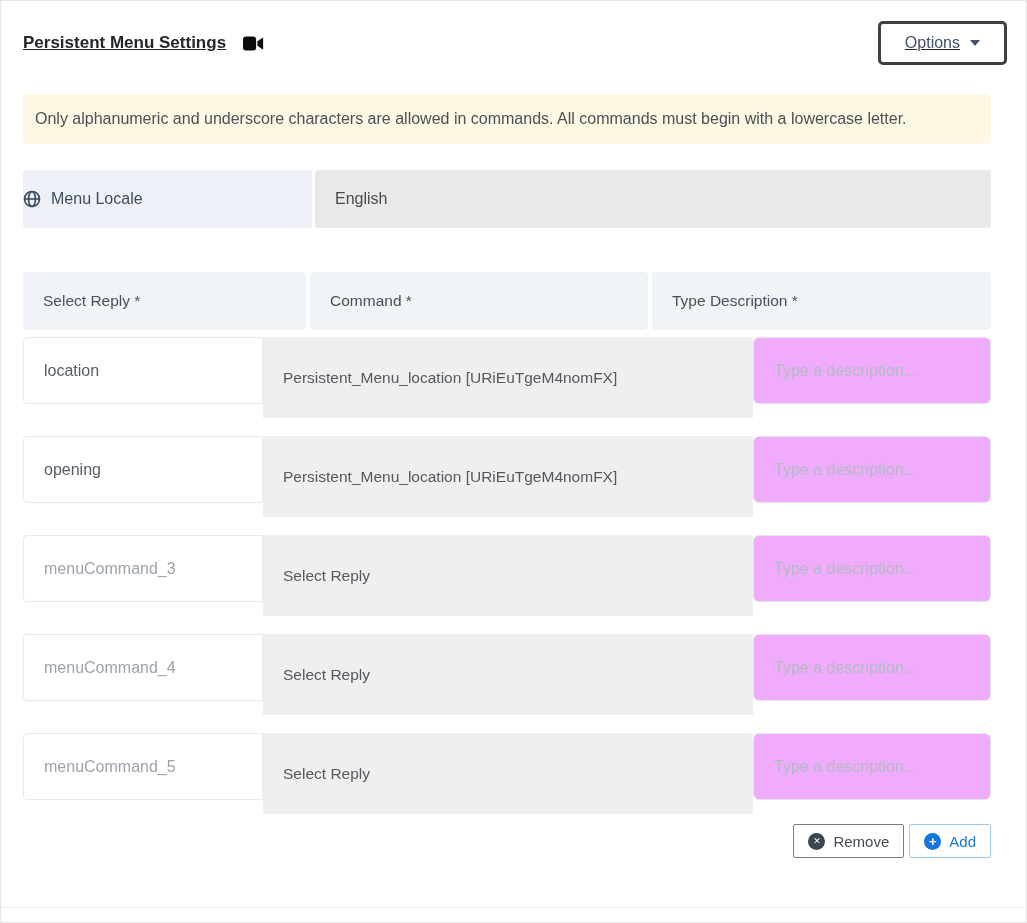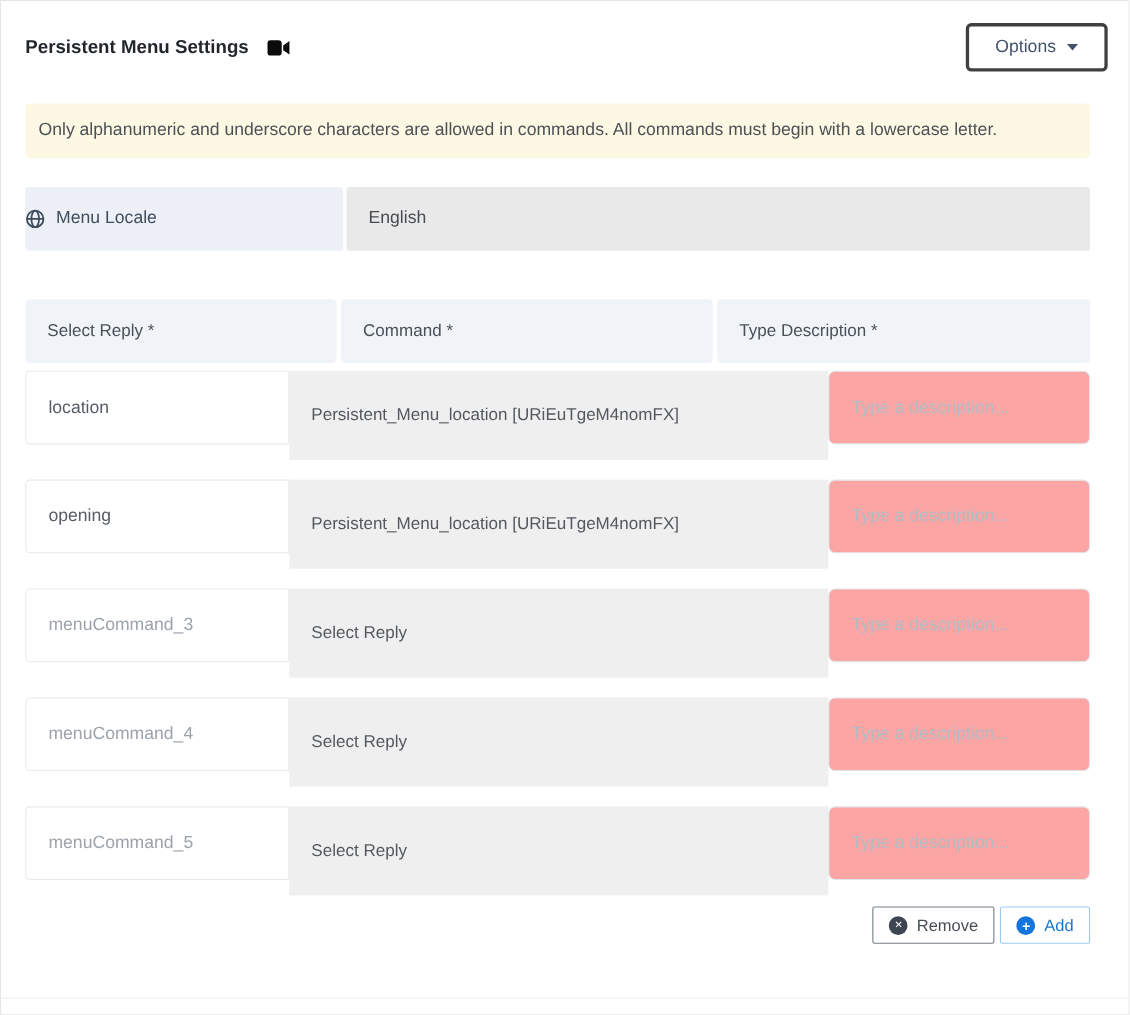--- a/index.html
+++ b/index.html
@@ -14,20 +14,21 @@
     border: 1px solid #e6e6e6;
     background: #fff;
     overflow: hidden;
   }
   
   .hdr {
     display: flex;
     align-items: center;
     justify-content: space-between;
     padding: 20px 19px 0 22px;
+    text-decoration: underline;
   }
   .hdr-left { display: flex; align-items: center; gap: 17px; }
   .page-title { font-size: 17px; font-weight: 700; color: #23272b; }
   .camera-icon svg { display: block; }
   .options-btn {
     background: #fff;
     border: 3px solid #404040;
     border-radius: 5px;
     height: 44px;
     padding: 0 24px;
@@ -137,21 +138,21 @@
   }
   .desc-input {
     width: 238px;
     height: 67px;
     border: 1px solid #e2e6ea;
     border-radius: 6px;
     padding: 0 12px 0 20px;
     font-family: inherit;
     font-size: 16px;
     color: #565d64;
-    background: #fca5a5;
+    background: #f0abfc;
     outline: none;
   }
   .desc-input::placeholder { color: #b2bbc3; opacity: 1; }
   
   .row-actions {
     margin: 10px 35px 0 22px;
     display: flex;
     justify-content: flex-end;
     gap: 5px;
   }

